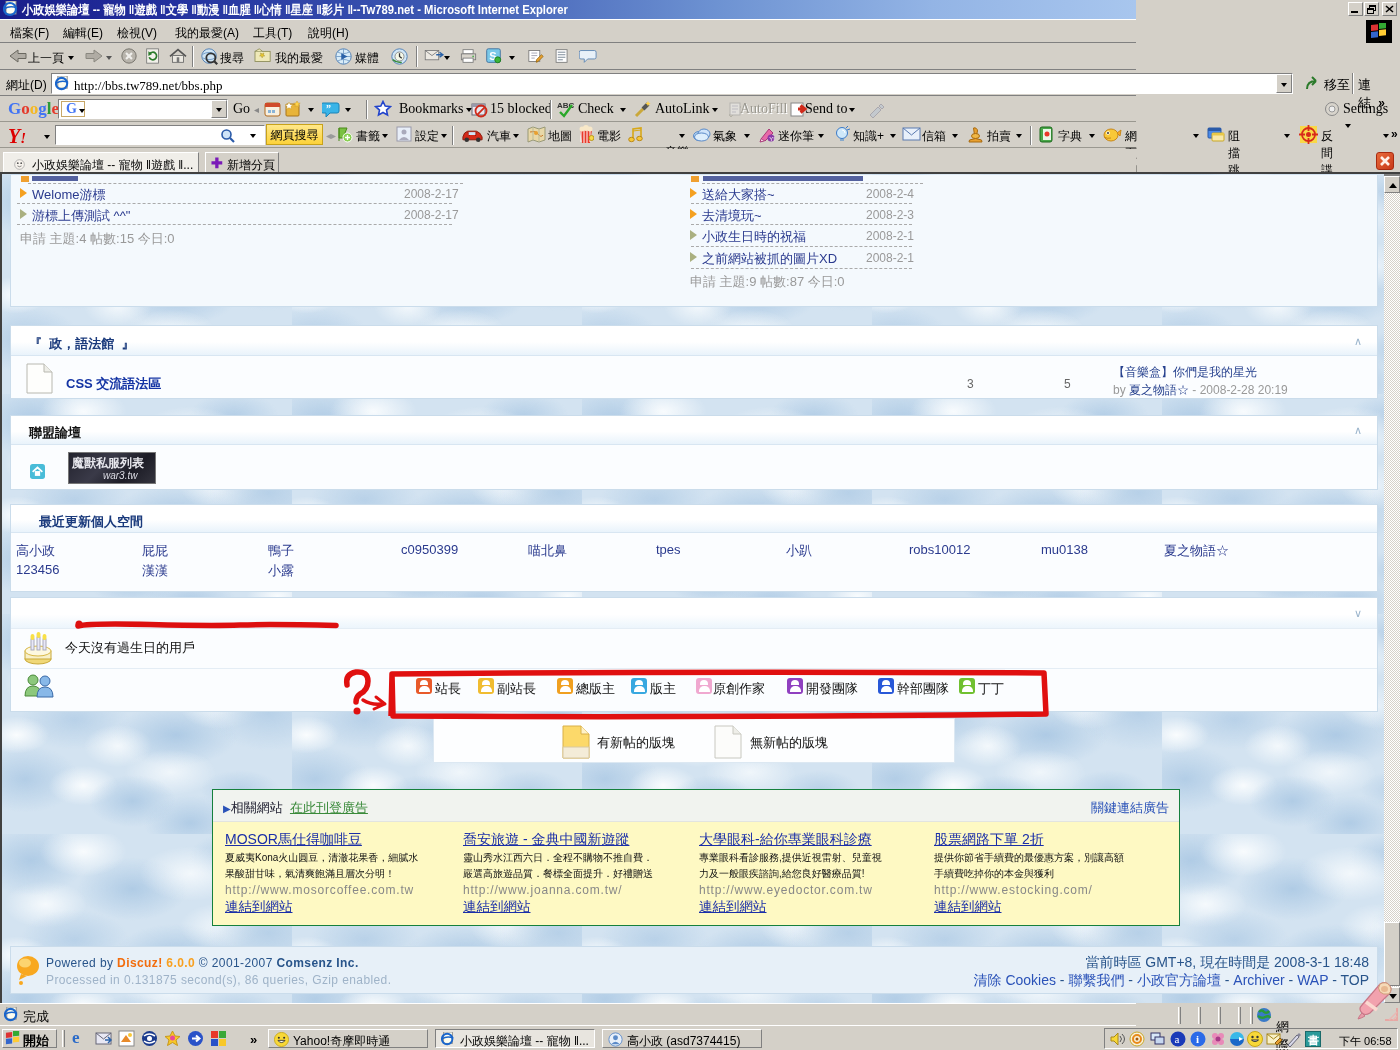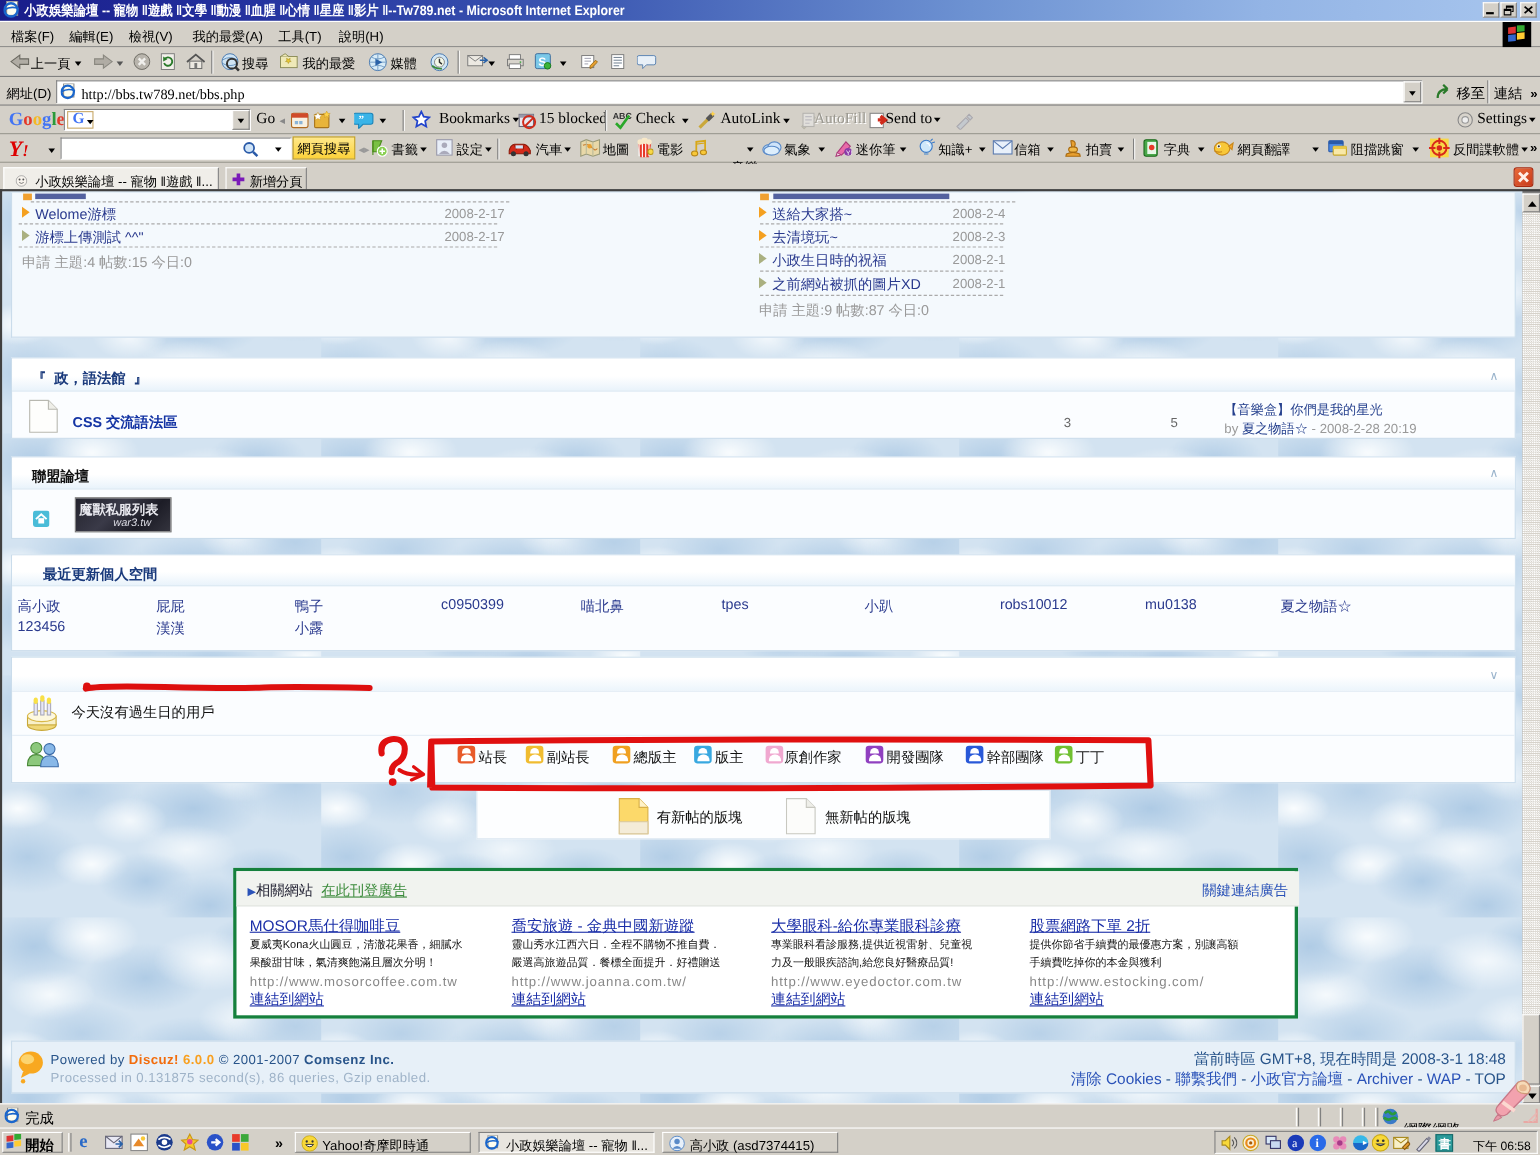--- a/index.html
+++ b/index.html
@@ -1,19 +1,19 @@
 <!DOCTYPE html>
 <html><head>
 <meta charset="utf-8">
 <style>
 *{margin:0;padding:0;box-sizing:border-box;}
 html,body{width:1400px;height:1050px;overflow:hidden;}
 body{font-family:"Liberation Sans",sans-serif;position:relative;background:#D4D0C8;}
 .abs{position:absolute;}
-.bar{position:absolute;left:0;width:1400px;background:#D4D0C8;}
+.bar{position:absolute;left:0;width:1136px;background:#D4D0C8;}
 .raise{border-top:1px solid #fff;border-left:1px solid #fff;border-right:1px solid #808080;border-bottom:1px solid #808080;}
 .sunk{border-top:1px solid #808080;border-left:1px solid #808080;border-right:1px solid #fff;border-bottom:1px solid #fff;background:#fff;}
 .sep{position:absolute;width:2px;border-left:1px solid #808080;border-right:1px solid #fff;}
 .grip{position:absolute;width:3px;border-left:1px solid #fff;border-right:1px solid #808080;}
 .dd{display:inline-block;width:0;height:0;border-left:3px solid transparent;border-right:3px solid transparent;border-top:4px solid #000;vertical-align:middle;}
 .t12{font-size:12px;color:#000;}
 svg{display:block;}
 </style>
 </head>
 <body>
@@ -630,21 +630,21 @@
       <path d="M1 22 H27 V33 H1 Z" fill="#f4ecd8" stroke="#d8c8a0"></path>
     </svg>
  <div class="abs" style="left:163px;top:15px;font-size:13px;color:#111;">有新帖的版塊</div>
  <svg class="abs" style="left:280px;top:6px;" width="28" height="34" viewBox="0 0 28 34">
       <path d="M1 1 H19 L27 9 V33 H1 Z" fill="#fcfcfa" stroke="#c8c8c0"></path>
       <path d="M19 1 L19 9 L27 9" fill="#eeeee8" stroke="#c8c8c0"></path>
     </svg>
  <div class="abs" style="left:316px;top:15px;font-size:13px;color:#111;">無新帖的版塊</div>
 </div>
 
-<div class="abs" style="left:212px;top:789px;width:968px;height:137px;background:#ffffff;border:3px solid #15803d;">
+<div class="abs" style="left:212px;top:789px;width:968px;height:137px;background:#fef9c3;border:1px solid #15803d;">
  <div class="abs" style="left:0;top:0;width:966px;height:32px;background:#f1f3ef;border-bottom:1px solid #e2e4e0;"></div>
  <div class="abs" style="left:10px;top:9px;font-size:13px;color:#223;"><span style="color:#2a52b8;font-size:10px;">▶</span>相關網站&nbsp;&nbsp;<span style="color:#3a8a3a;text-decoration:underline;">在此刊登廣告</span></div>
  <div class="abs" style="left:878px;top:9px;font-size:13px;color:#2a52b8;">關鍵連結廣告</div>
  <style>.adt{position:absolute;top:41px;font-size:14px;color:#1b2fa8;text-decoration:underline;white-space:nowrap;}
  .add{position:absolute;top:60px;font-size:10px;color:#111;line-height:15.5px;white-space:nowrap;}
  .adu{position:absolute;top:93px;font-size:12px;color:#888;white-space:nowrap;letter-spacing:.8px;}
  .adl{position:absolute;top:108px;font-size:13.5px;color:#1b2fa8;text-decoration:underline;}</style>
  <div class="adt" style="left:12px;">MOSOR馬仕得咖啡豆</div>
  <div class="add" style="left:12px;">夏威夷Kona火山圓豆，清澈花果香，細膩水<br>果酸甜甘味，氣清爽飽滿且層次分明！</div>
  <div class="adu" style="left:12px;">http://www.mosorcoffee.com.tw</div>

